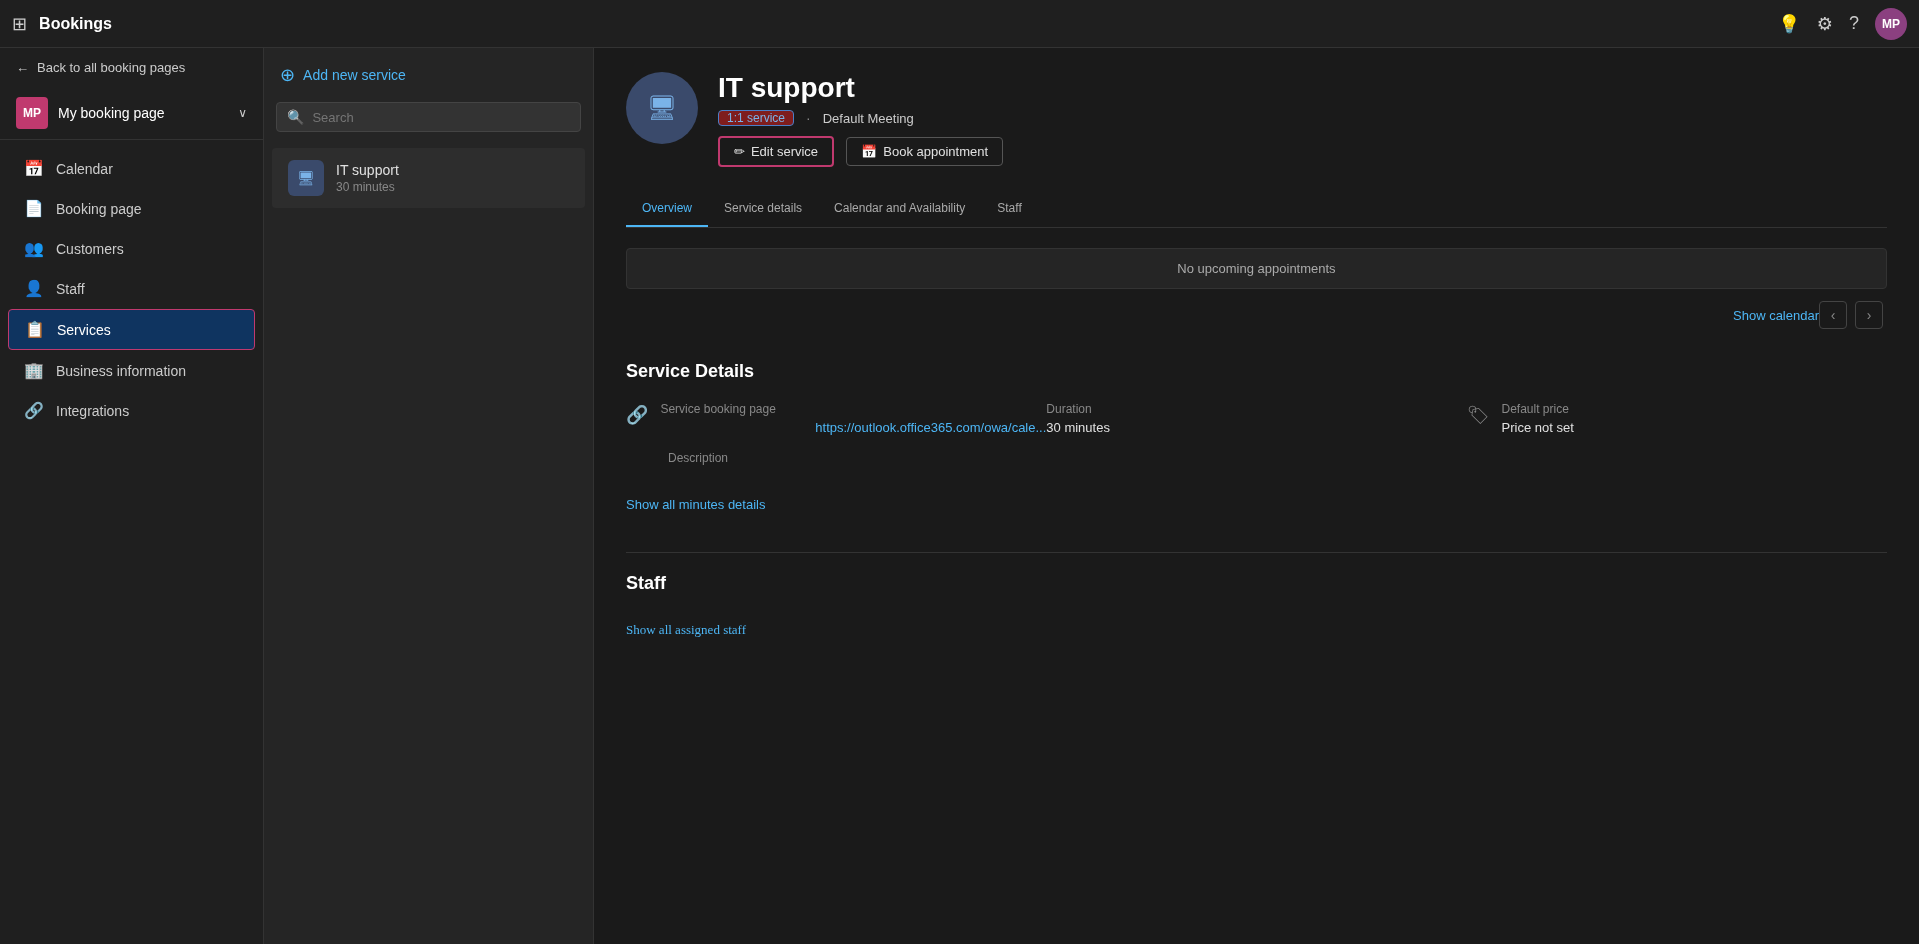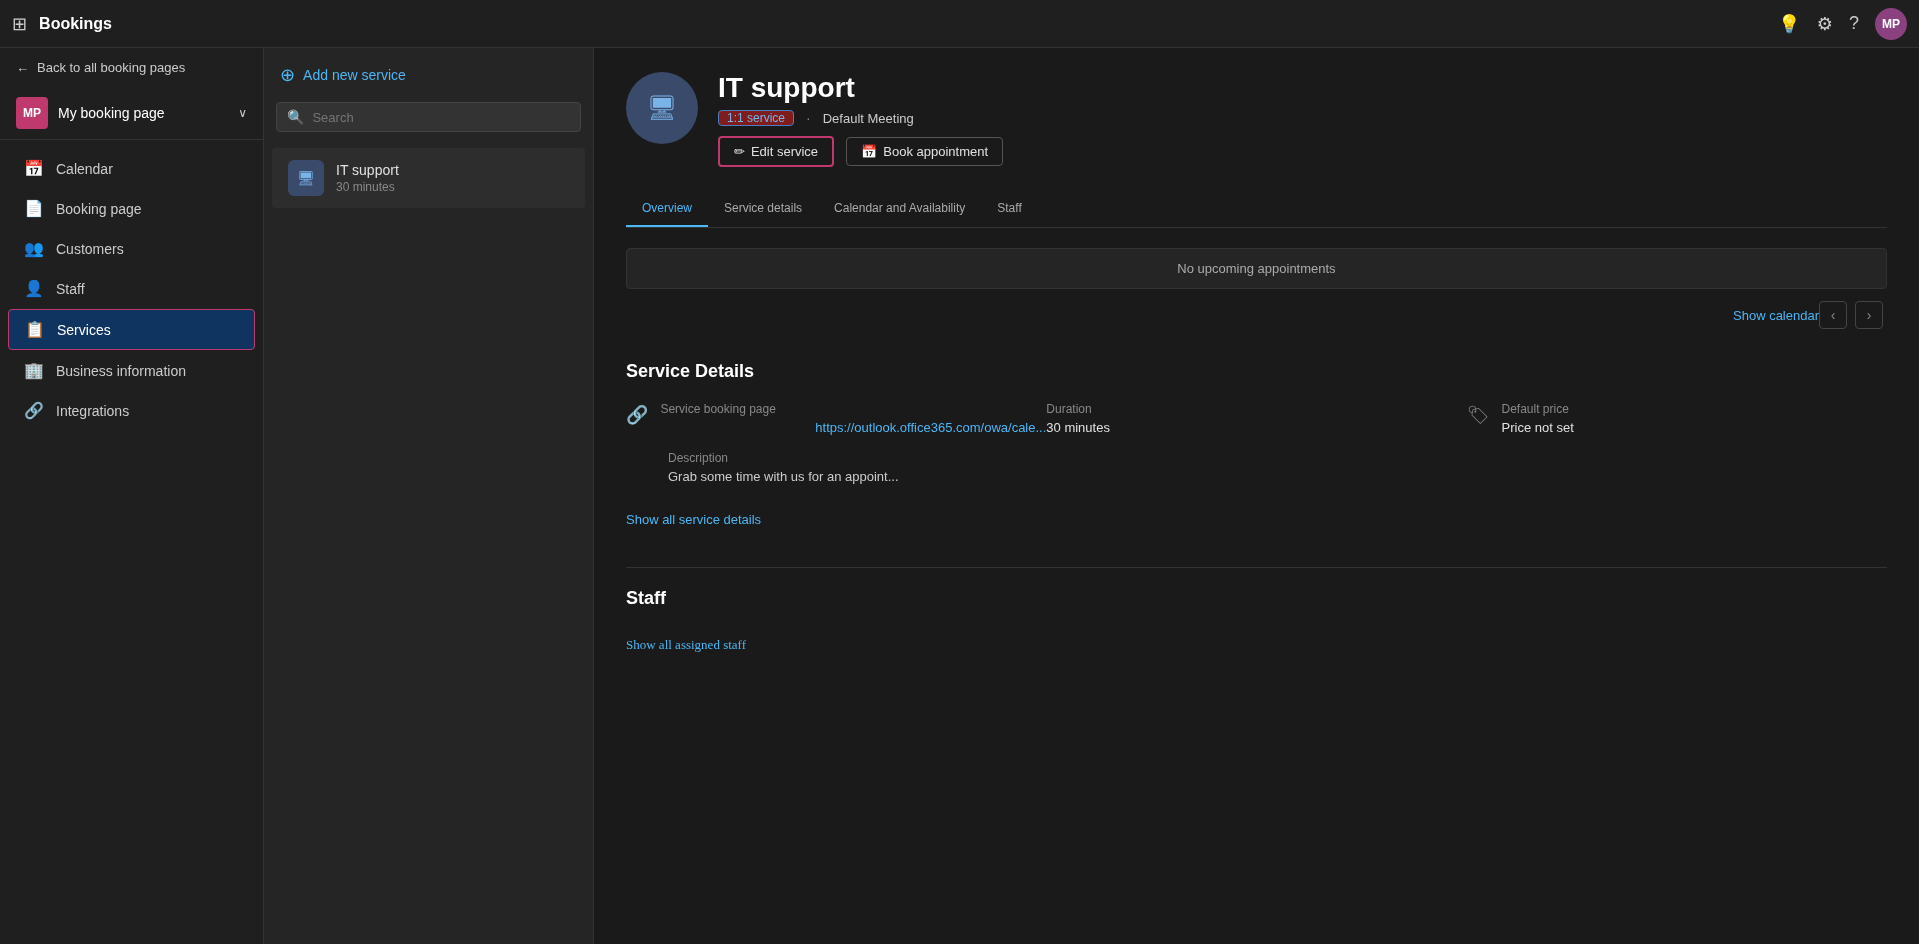--- a/index.html
+++ b/index.html
@@ -543,25 +543,24 @@
             <div class="detail-label">Default price</div>
             <div class="detail-value">Price not set</div>
           </div>
         </div>
       </div>
       <div class="service-details-grid">
         <div class="detail-col">
           <div style="width:30px; flex-shrink:0;"></div>
           <div class="detail-content">
             <div class="detail-label">Description</div>
-            <div class="detail-desc">Grab some time with us for an appoint...</div>
           </div>
         </div>
       </div>
-      <a class="show-details-link">Show all service details</a>
+      <a class="show-details-link">Show all minutes details</a>
     </div>
 
     <div class="staff-section">
       <div class="divider"></div>
       <div class="section-title">Staff</div>
       <a class="show-staff-link">Show all assigned staff</a>
     </div>
 
   </div>
 </div>

